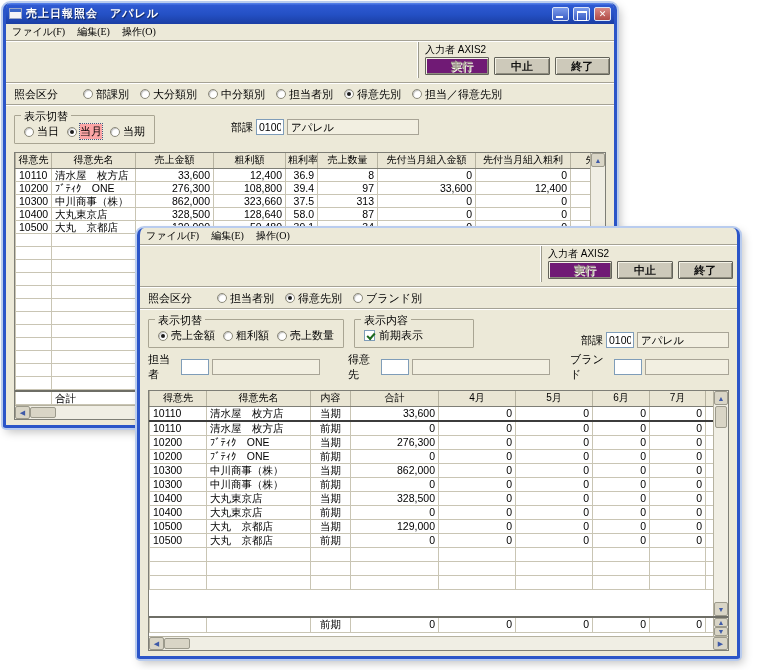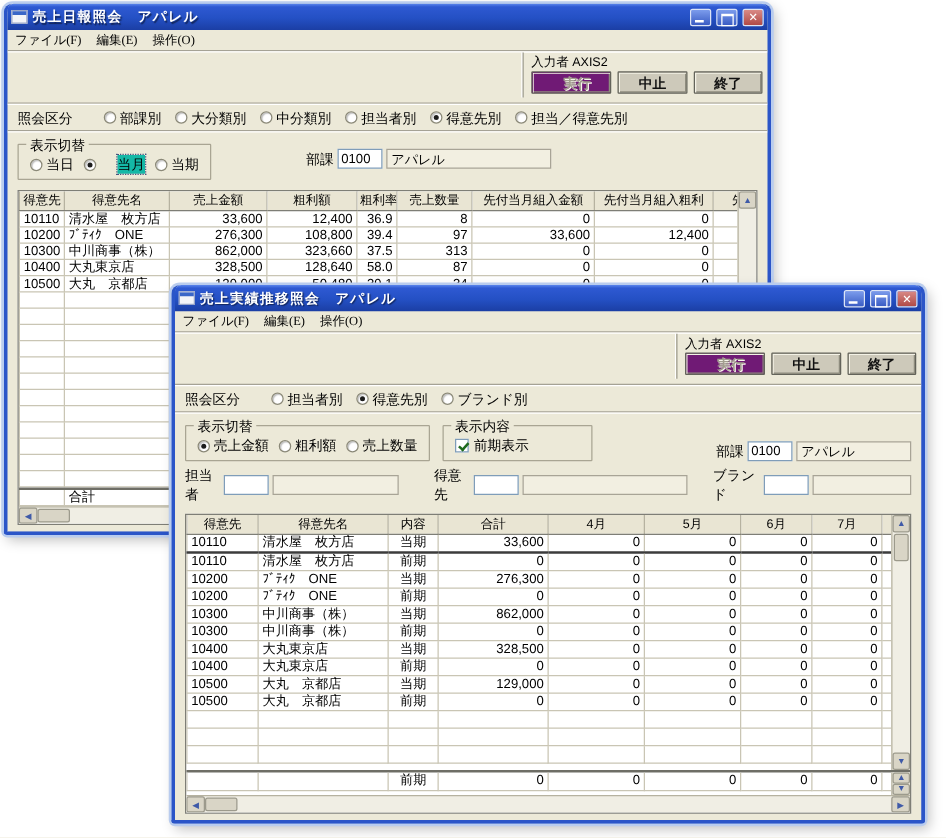--- a/index.html
+++ b/index.html
@@ -51,32 +51,32 @@
     box-shadow: inset 1px 1px 0 #F4F2E6, inset -1px -1px 0 #8E8C7E; }
   .btn.disabled { color: #A19E8E; text-shadow: 1px 1px 0 #F7F5EC; background: #701a75; padding-left: 9px; }
 
   .inquiry { flex: 0 0 20px; display: flex; align-items: center; gap: 11px; padding: 0 8px; font-size: 11px; }
   .inquiry .grp-label { margin-right: 14px; }
 
   .radio { display: inline-flex; align-items: center; gap: 3px; cursor: default; white-space: nowrap; }
   .rb { width: 10px; height: 10px; border-radius: 50%; background: #fff; position: relative; flex: 0 0 10px;
     border: 1px solid #8B8978; box-shadow: inset 1px 1px 1px rgba(0,0,0,.25); }
   .rb.sel::after { content:""; position:absolute; left:2px; top:2px; width:4px; height:4px; border-radius:50%; background:#1C1C1C; }
-  .rlbl.hl { background: #14b8a6; outline: 1px dotted #49557E; margin-left: 14px; }
+  .rlbl.hl { background: #fca5a5; outline: 1px dotted #49557E; }
 
   .filter { padding: 4px 8px 6px; display: flex; flex-direction: column; gap: 4px; }
   .frow { display: flex; align-items: center; gap: 10px; }
   .gb { position: relative; border: 1px solid #A9A593; border-radius: 1px; padding: 8px 9px 4px; margin-top: 5px;
     display: flex; gap: 9px; align-items: center; }
   .gb-t { position: absolute; top: -7px; left: 6px; background: #ECE9D8; padding: 0 3px; font-size: 11px; }
   .fld-grp { display: inline-flex; align-items: center; gap: 3px; }
   .field { height: 16px; border: 1px solid #7F9DB9; background: #fff; font-size: 10.5px; padding: 0 2px;
     font-family: "Liberation Sans", sans-serif; }
   .ro { height: 16px; border: 1px solid #A8A496; background: #F2EFE1; font-size: 10.5px; padding: 1px 3px; overflow: hidden; }
-  .w-code { width: 36px; } .w-name-l { width: 132px; } .w-name-m { width: 118px; } .w-name-xl { width: 150px; } .w-name-s { width: 92px; }
+  .w-code { width: 28px; } .w-name-l { width: 132px; } .w-name-m { width: 118px; } .w-name-xl { width: 150px; } .w-name-s { width: 92px; }
   .cb { width: 11px; height: 11px; border: 1px solid #7F9DB9; background: #fff; position: relative; flex: 0 0 11px; }
   .cb.on::after { content:""; position:absolute; left:2px; top:2px; width:6px; height:3px;
     border-left: 2px solid #1E6A1E; border-bottom: 2px solid #1E6A1E; transform: rotate(-48deg); }
   .chk { display: inline-flex; align-items: center; gap: 4px; }
 
   .gridwrap { flex: 1; margin: 2px 8px 5px; border: 1px solid #7E7E76; background: #fff;
     display: flex; flex-direction: column; overflow: hidden; }
   .grid-main { flex: 1; display: flex; overflow: hidden; }
   .tablebox { flex: 1; overflow: hidden; }
   table { border-collapse: collapse; table-layout: fixed; }
@@ -450,27 +450,20 @@
         <div class="sb-btn ar-l"></div>
         <div class="hthumb"></div>
         <div class="htrack"></div>
         <div class="sb-btn ar-r"></div>
       </div>
     </div>
   </div>
 </div>
 
 <div class="window front">
-  <div class="titlebar">
-    <span class="win-icon"></span>
-    <span class="title">売上実績推移照会　アパレル</span>
-    <span class="ctl ctl-min"></span>
-    <span class="ctl ctl-max"></span>
-    <span class="ctl close ctl-close"></span>
-  </div>
   <div class="winbody">
     <div class="menubar">
         <span class="menu-item">ファイル(F)</span>
         <span class="menu-item">編集(E)</span>
         <span class="menu-item">操作(O)</span>
       </div>
     <div class="sep"></div>
     <div class="hdr">
       <div class="hdr-left"></div>
       <div class="hdr-right">

